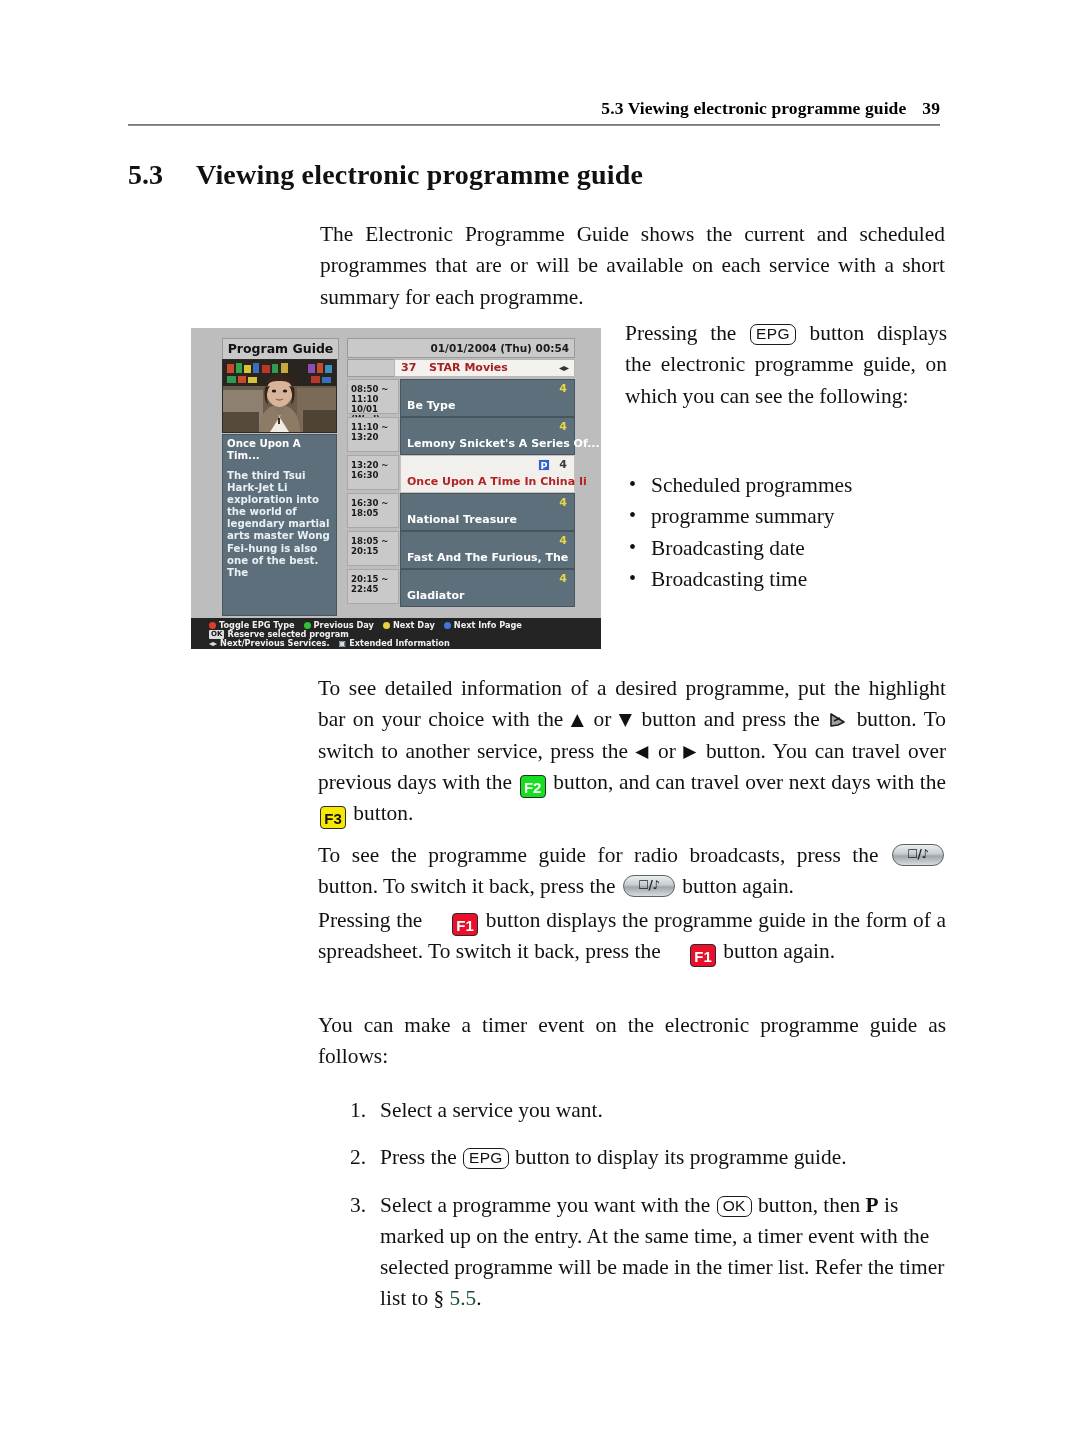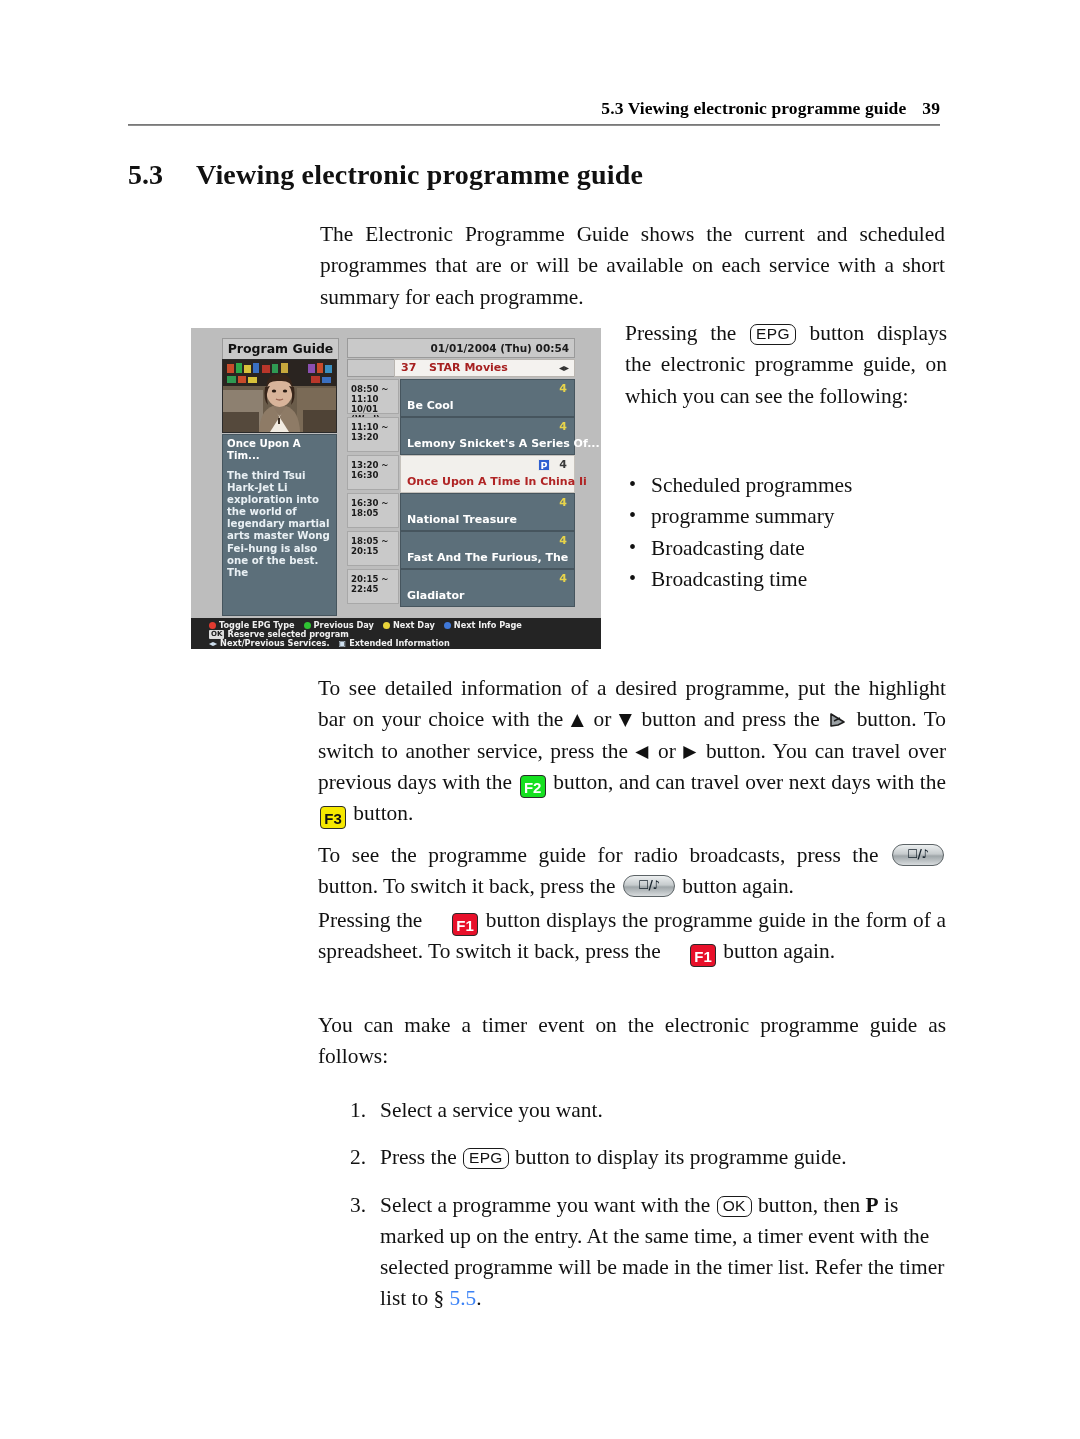--- a/index.html
+++ b/index.html
@@ -65,21 +65,21 @@
   }
 
   
   .numlist{
     position:absolute;left:350px;top:1095px;width:596px;
     font-size:21.4px;line-height:31.3px;
   }
   .numlist .item{position:relative;padding-left:30px;margin-bottom:16px;text-align:left;}
   .numlist .num{position:absolute;left:0;top:0;}
   .numlist .item.last{margin-bottom:0;}
-  .xref{color:#3b82f6;margin-top:48px;}
+  .xref{color:#14532d;margin-top:48px;}
 
   
   .btn-outline{
     display:inline-block;
     border:1.6px solid #1a1a1a;
     border-radius:7px;
     padding:0 5px 1px 5px;
     font-family:"Liberation Sans", sans-serif;
     font-size:15.5px;
     line-height:18px;
@@ -308,21 +308,21 @@
       </div>
 
       <div class="rows">
         <div class="row">
           <div class="time">
             <div>08:50 ~ 11:10</div>
             <div>10/01 (Wed)</div>
           </div>
           <div class="prog">
             <span class="rating">4</span>
-            <span class="nm">Be Cool</span>
+            <span class="nm">Be Type</span>
           </div>
         </div>
         <div class="row">
           <div class="time">
             <div>11:10 ~ 13:20</div>
           </div>
           <div class="prog">
             <span class="rating">4</span>
             <span class="nm">Lemony Snicket's A Series Of...</span>
           </div>

